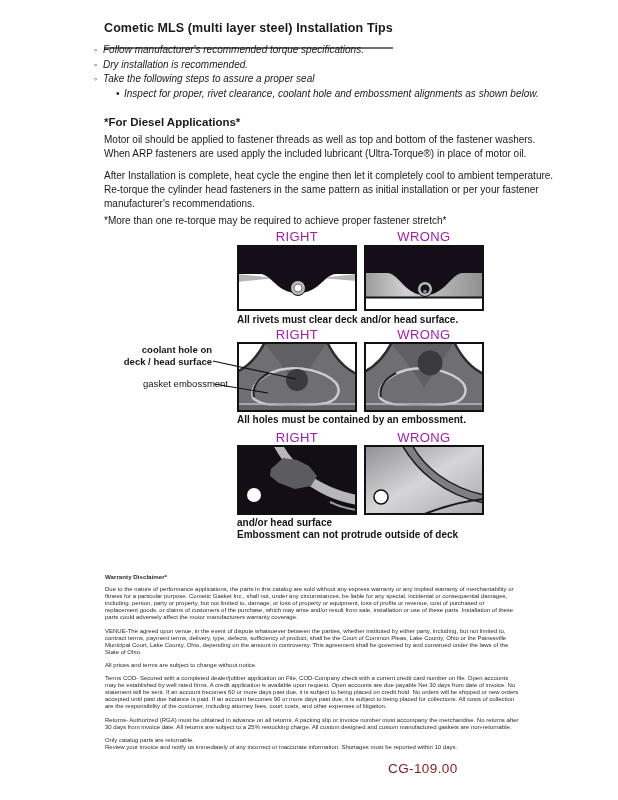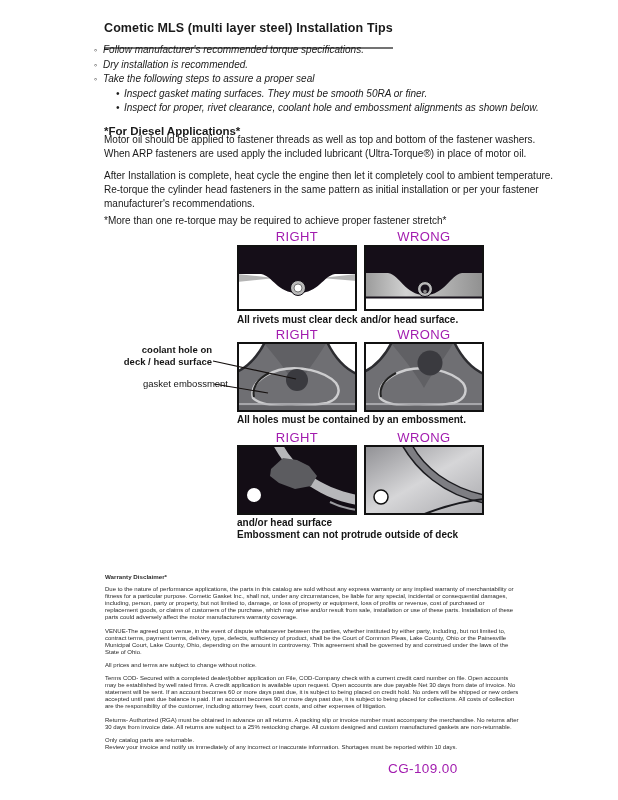--- a/index.html
+++ b/index.html
@@ -10,47 +10,46 @@
   .abs{position:absolute;}
   .page-title{
     left:104px;top:21px;font-size:12.5px;font-weight:bold;
     border-bottom:2px solid #737373;padding-bottom:12px;letter-spacing:0.1px;
   }
   .bullets{left:94px;top:43px;width:470px;font-size:10px;line-height:14.6px;font-style:italic;}
   .bullet-row{white-space:nowrap;}
   .bmark{display:inline-block;width:9px;font-size:9px;vertical-align:top;}
   .sub{padding-left:22px;}
   .sub .bmark{width:8px;font-size:10px;}
-  .diesel-head{left:104px;top:125px;font-size:11.5px;font-weight:bold;}
+  .diesel-head{left:104px;top:116px;font-size:11.5px;font-weight:bold;}
   .bodytext{left:104px;width:452px;font-size:10px;line-height:14.2px;}
   .p1{top:133px;}
   .p2{top:169px;}
   .p3{top:214px;}
   .rw-label{top:0;width:120px;text-align:center;font-size:13px;letter-spacing:0.4px;color:#a21caf;}
   .dbox{width:120px;height:66px;display:block;}
   .dbox2{width:120px;height:70px;display:block;}
   .caption{font-size:10px;font-weight:bold;line-height:12px;color:#151515;}
   .sidelabel{font-size:9.5px;line-height:11.5px;text-align:right;color:#151515;}
   .leader{pointer-events:none;z-index:5;}
   .disclaimer{left:105px;top:573px;width:414px;font-size:6px;line-height:7.1px;color:#2a2a2a;}
   .disclaimer .dh{font-weight:bold;margin-bottom:6px;font-size:6.2px;}
   .disclaimer p{margin:0 0 6px 0;}
   .disclaimer .tight{margin:0;}
-  .footer-code{left:388px;top:761px;font-size:13.5px;letter-spacing:0.4px;color:#a21caf;}
+  .footer-code{left:388px;top:761px;font-size:13.5px;letter-spacing:0.4px;color:#7f1d1d;}
 </style>
 </head>
 <body>
 
 <div class="abs page-title">Cometic MLS (multi layer steel) Installation Tips</div>
 
 <div class="abs bullets">
   <div class="bullet-row"><span class="bmark">◦</span><span>Follow manufacturer's recommended torque specifications.</span></div>
   <div class="bullet-row"><span class="bmark">◦</span><span>Dry installation is recommended.</span></div>
   <div class="bullet-row"><span class="bmark">◦</span><span>Take the following steps to assure a proper seal</span></div>
-  <div class="bullet-row sub"><span class="bmark">•</span><span>Inspect gasket mating surfaces.  They must be smooth 50RA or finer.</span></div>
   <div class="bullet-row sub"><span class="bmark">•</span><span>Inspect for proper, rivet clearance, coolant hole and embossment alignments as shown below.</span></div>
 </div>
 
 <div class="abs diesel-head">*For Diesel Applications*</div>
 <div class="abs bodytext p1">Motor oil should be applied to fastener threads as well as top and bottom of the fastener washers. When ARP fasteners are used apply the included lubricant (Ultra-Torque®) in place of motor oil.</div>
 <div class="abs bodytext p2">After Installation is complete, heat cycle the engine then let it completely cool to ambient temperature. Re-torque the cylinder head fasteners in the same pattern as initial installation or per your fastener manufacturer's recommendations.</div>
 <div class="abs bodytext p3">*More than one re-torque may be required to achieve proper fastener stretch*</div>
 
 <div class="abs rw-label" style="left:237px;top:229px;">RIGHT</div>
 <div class="abs rw-label" style="left:364px;top:229px;">WRONG</div>

